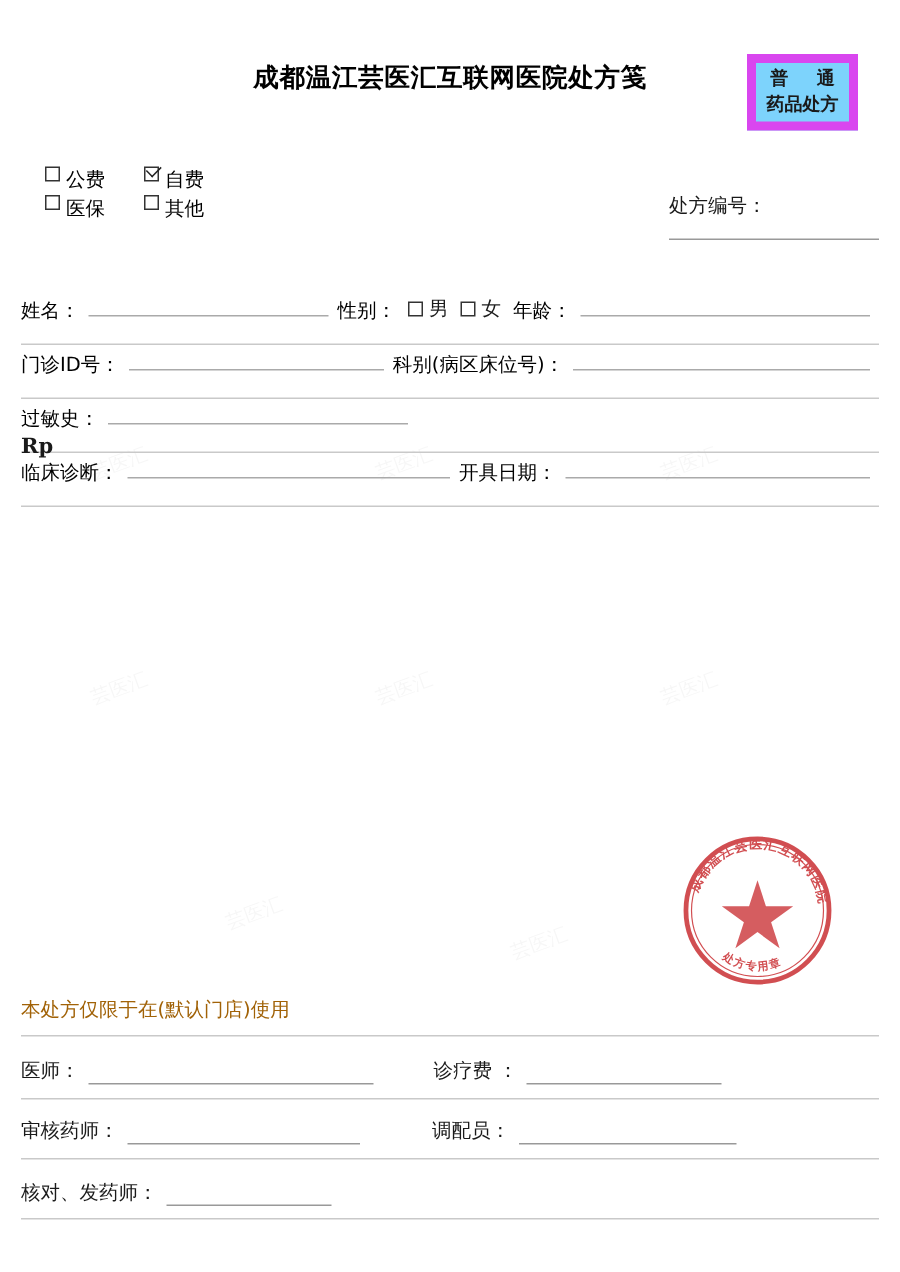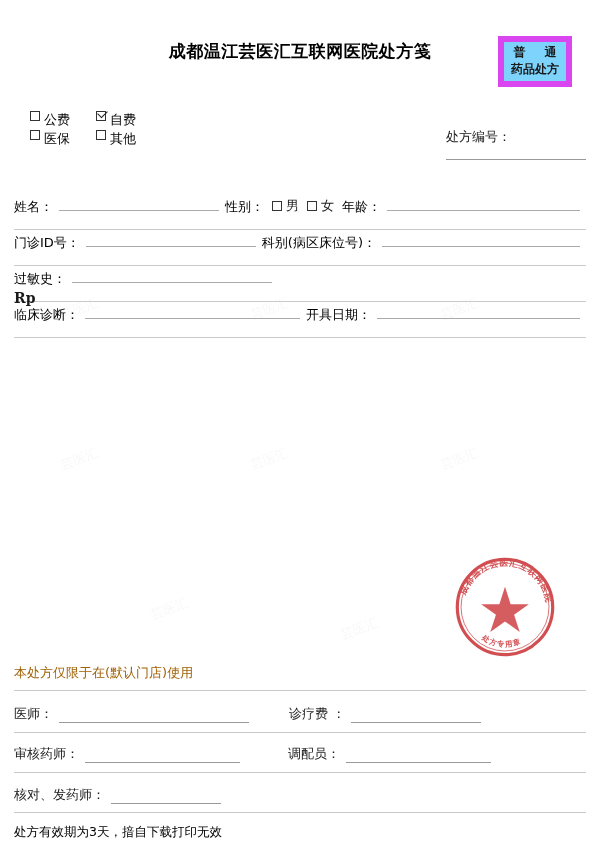--- a/index.html
+++ b/index.html
@@ -392,15 +392,14 @@
   <div class="hr hr-3"></div>
 
   <div class="sig-row sig-row-3">
     <div class="sig-cell">
       <span class="lbl">核对、发药师：</span>
       <span class="blank" style="width:110px;"></span>
     </div>
   </div>
   <div class="hr hr-4"></div>
 
-  <div class="valid-note">处方有效期为3天，揞自下载打印无效</div>
 
 </div>
 
 </body></html>

